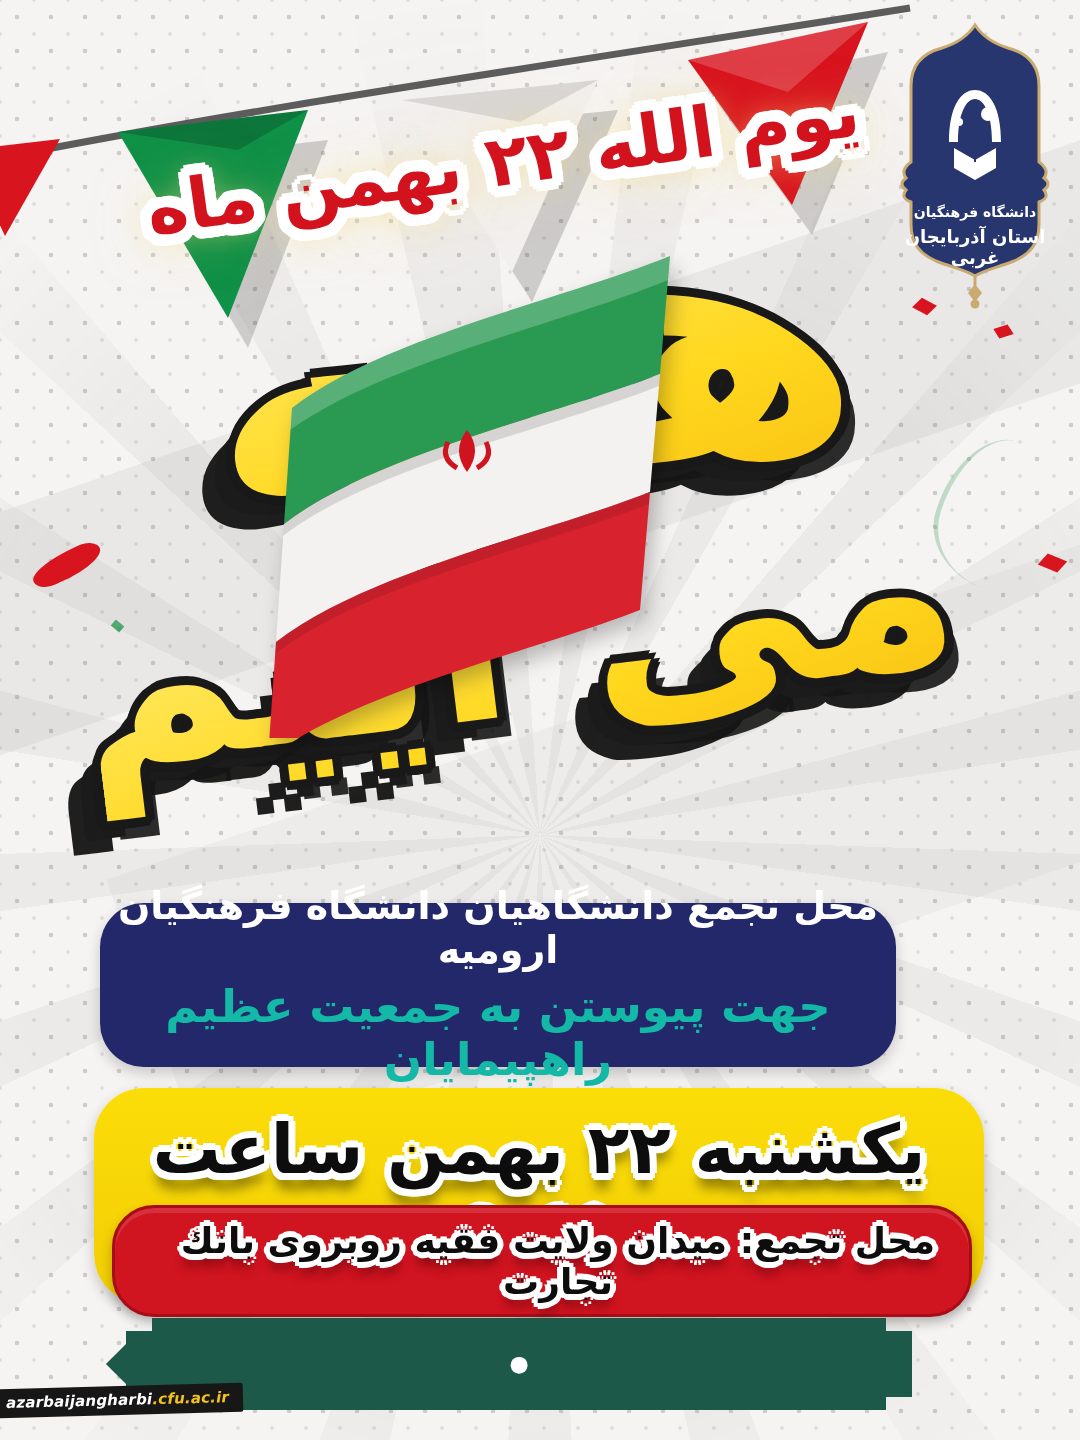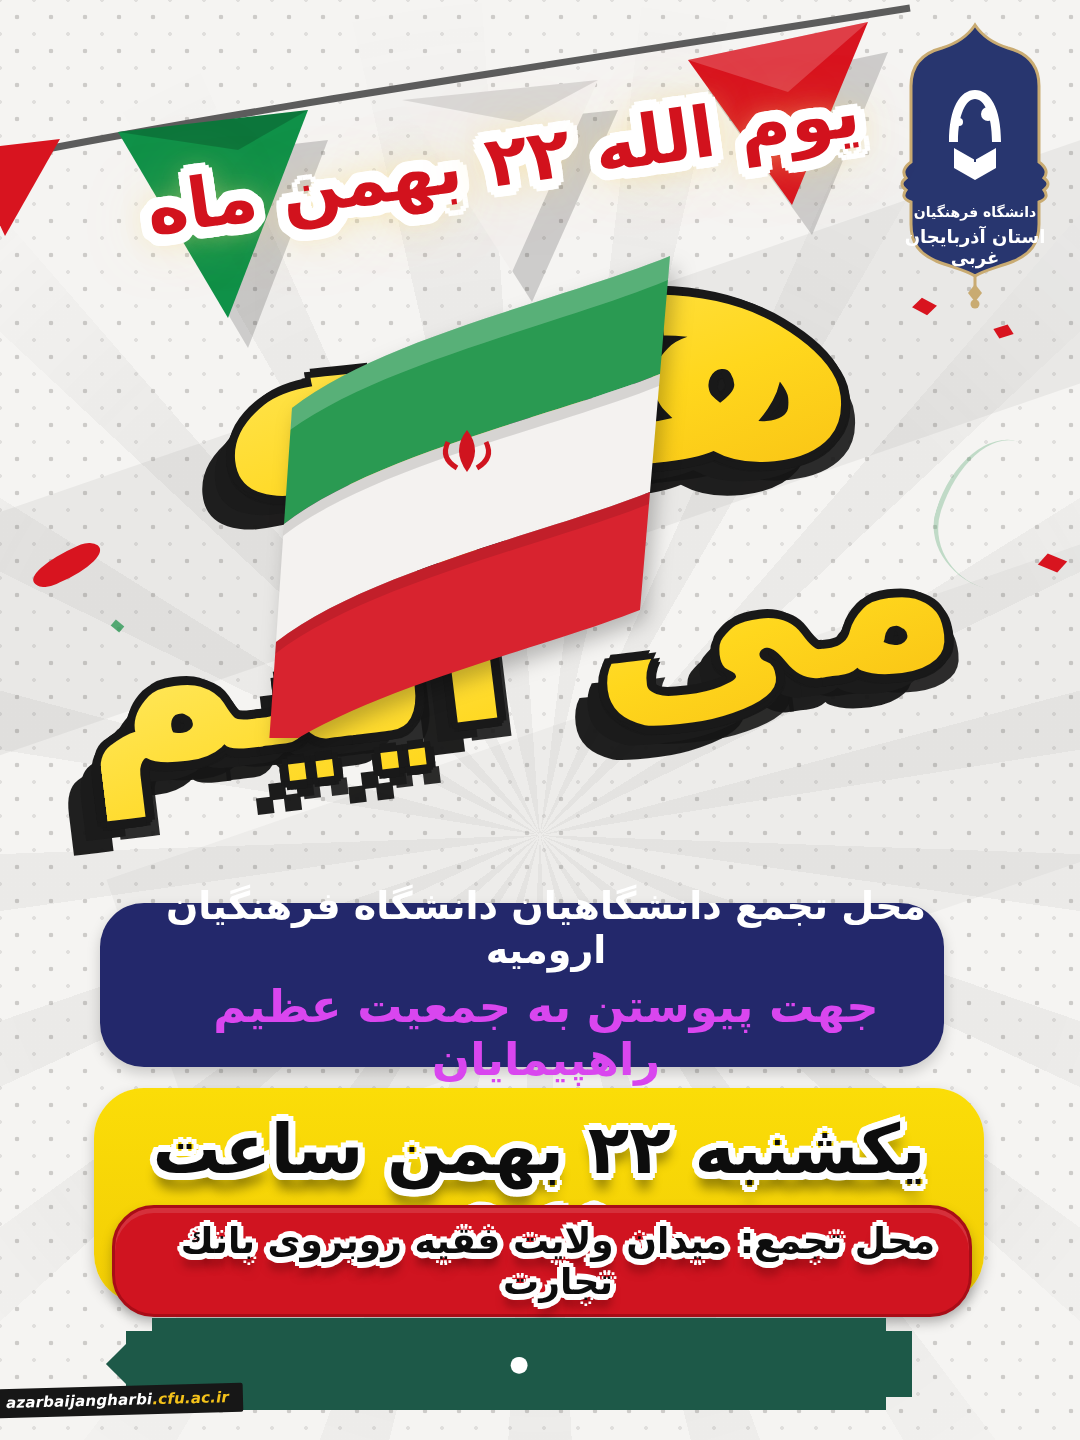--- a/index.html
+++ b/index.html
@@ -77,24 +77,23 @@
   .flag{position:absolute;left:262px;top:238px;width:440px;height:500px;z-index:45;
         filter:drop-shadow(6px 10px 10px rgba(0,0,0,.25));}
 
   
   .banner{position:absolute;direction:rtl;text-align:center;}
   .banner-navy{
     left:100px;top:903px;width:796px;height:164px;z-index:50;
     background:#23286b;border-radius:44px;
     display:flex;flex-direction:column;justify-content:center;gap:8px;
     box-shadow:0 6px 14px rgba(0,0,0,.18);
-    padding-left:48px;
   }
   .banner-navy .l1{font-size:38px;font-weight:700;color:#fff;}
-  .banner-navy .l2{font-size:45px;font-weight:800;color:#d946ef;}
+  .banner-navy .l2{font-size:45px;font-weight:800;color:#14b8a6;}
 
   .banner-yellow{
     left:94px;top:1088px;width:890px;height:216px;z-index:50;
     background:linear-gradient(#fbdd08,#f2cd05);border-radius:50px;
     box-shadow:0 6px 14px rgba(0,0,0,.2);
   }
   .banner-yellow .time{
     margin-top:22px;font-size:68px;font-weight:900;color:#0d0d0d;
     text-shadow:
       7px 0 #fff,-7px 0 #fff,0 7px #fff,0 -7px #fff,

